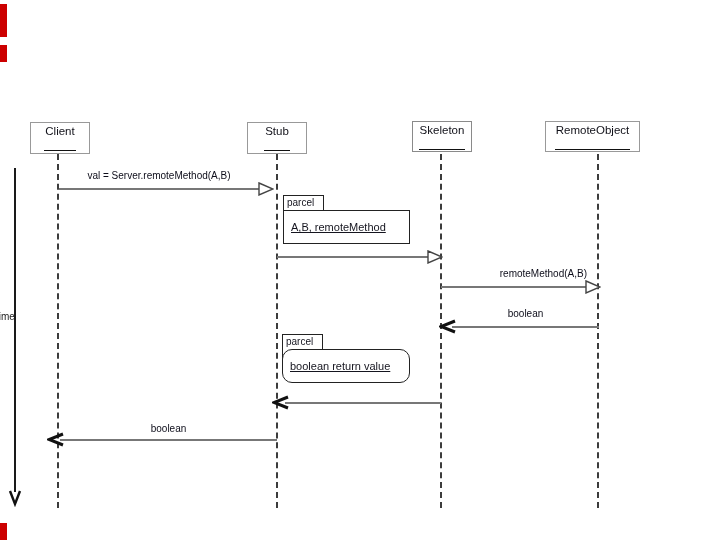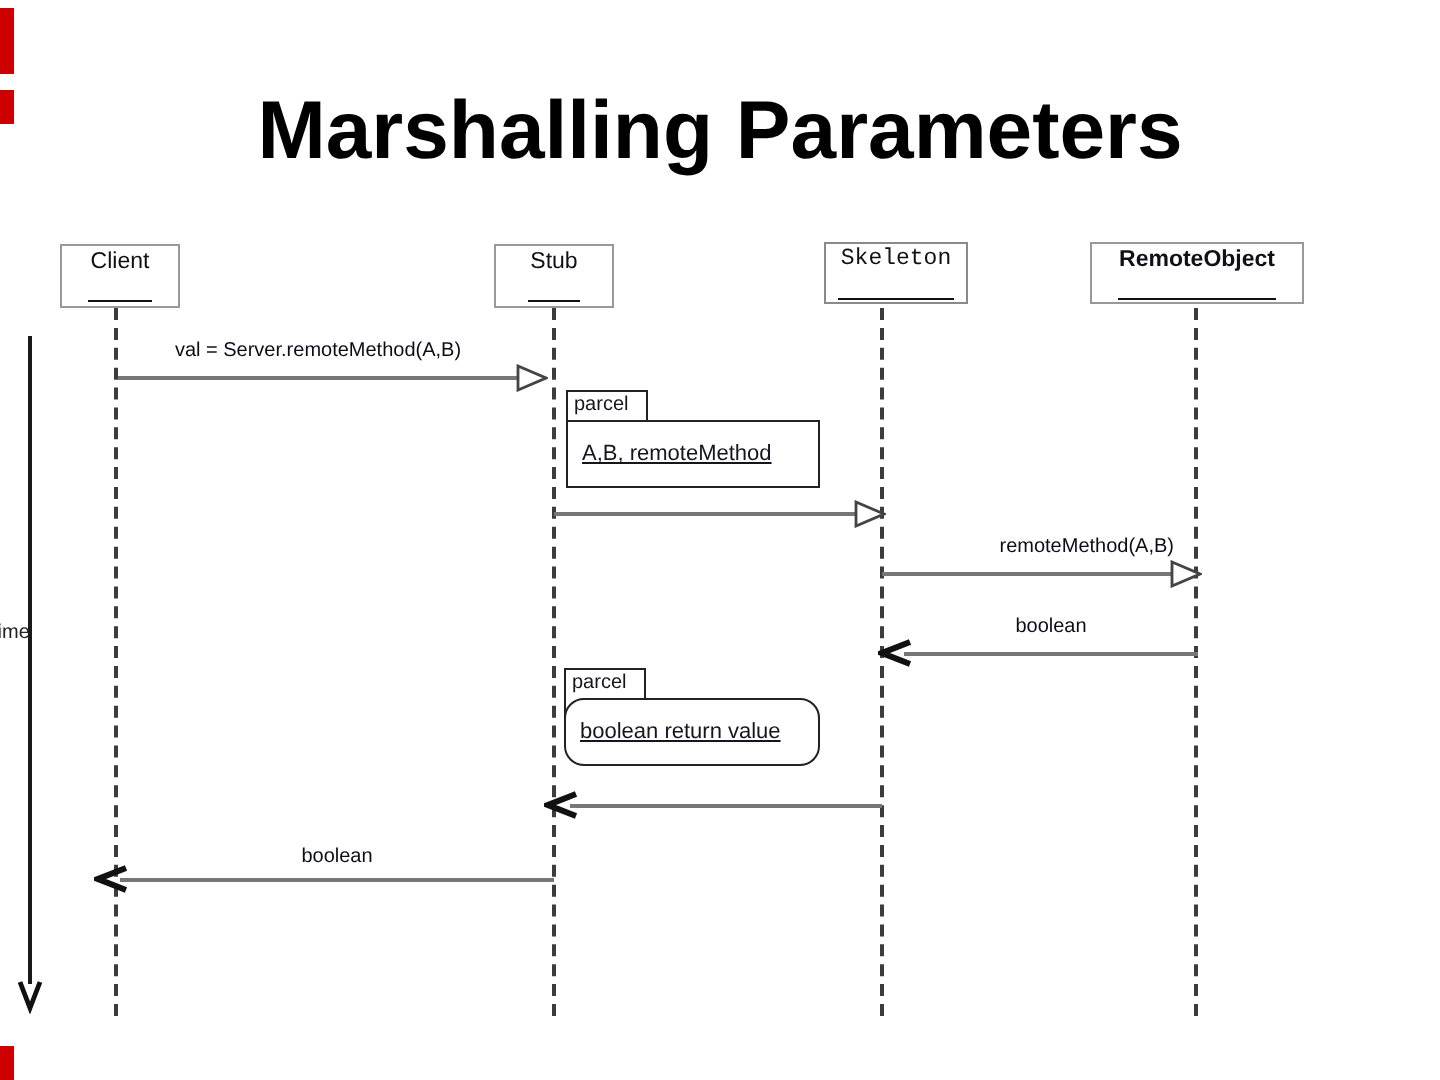--- a/index.html
+++ b/index.html
@@ -19,22 +19,22 @@
     letter-spacing:0px;
   }
   
   .actor{
     position:absolute;background:#fff;border:1.5px solid #999;
     display:flex;align-items:center;justify-content:center;
     font-size:11.5px;color:#101018;z-index:3;box-sizing:border-box;
   }
   .a-client{left:30px;top:122px;width:60px;height:32px;}
   .a-stub{left:247px;top:122px;width:60px;height:32px;}
-  .a-skeleton{left:412px;top:121px;width:72px;height:31px;border-color:#8a8a8a;font-family:Liberation Mono, monospace;}
-  .a-remote{left:545px;top:121px;width:107px;height:31px;font-weight:bold;}
+  .a-skeleton{left:412px;top:121px;width:60px;height:31px;border-color:#8a8a8a;}
+  .a-remote{left:545px;top:121px;width:95px;height:31px;}
   .actor-label{border-bottom:1.5px solid #111;padding:0 1px 13px 1px;white-space:nowrap;}
   
   .lifeline{position:absolute;top:154px;height:354px;width:0;border-left:2px dashed #3c3c3c;z-index:1;}
   .ll-client{left:57px;}
   .ll-stub{left:276px;}
   .ll-skeleton{left:440px;}
   .ll-remote{left:597px;}
   
   .time-line{position:absolute;left:14px;top:168px;width:2px;height:324px;background:#1a1a1a;}
   .time-head{position:absolute;left:8px;top:489px;}
@@ -77,21 +77,20 @@
 </style>
 </head>
 <body>
 
 <div class="canvas">
 
   <div class="red-mark rm1"></div>
   <div class="red-mark rm2"></div>
   <div class="red-mark rm3"></div>
 
-  <h1 class="title">Marshalling Parameters</h1>
 
   <div>
 
     <div class="lifeline ll-client"></div>
     <div class="lifeline ll-stub"></div>
     <div class="lifeline ll-skeleton"></div>
     <div class="lifeline ll-remote"></div>
 
     <div class="actor a-client">
       <span class="actor-label">Client</span>

